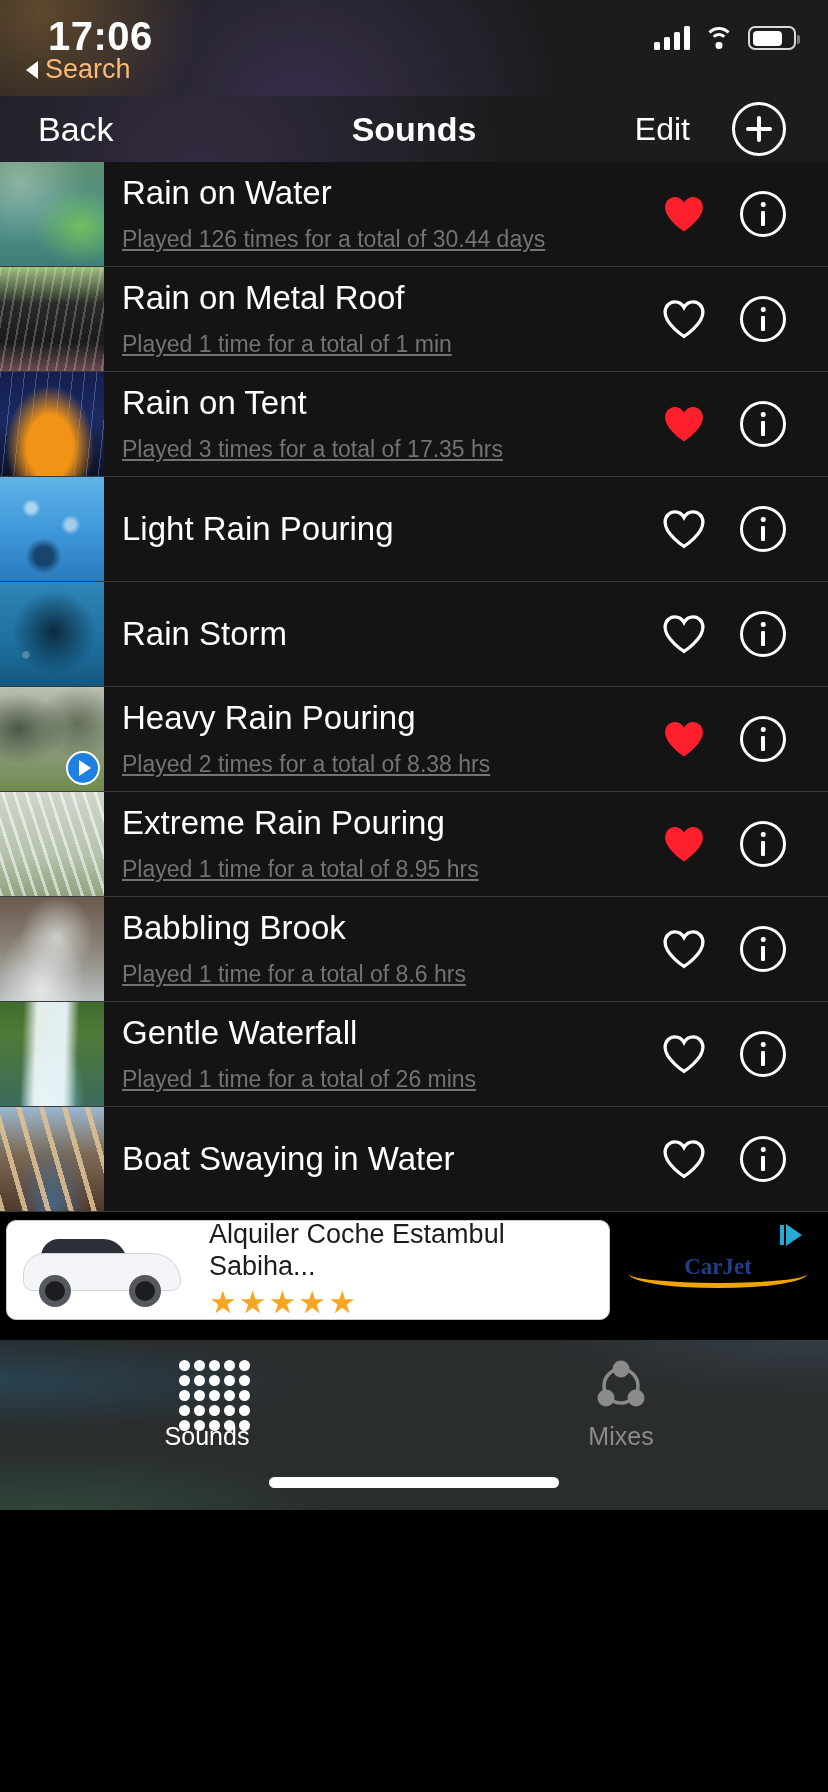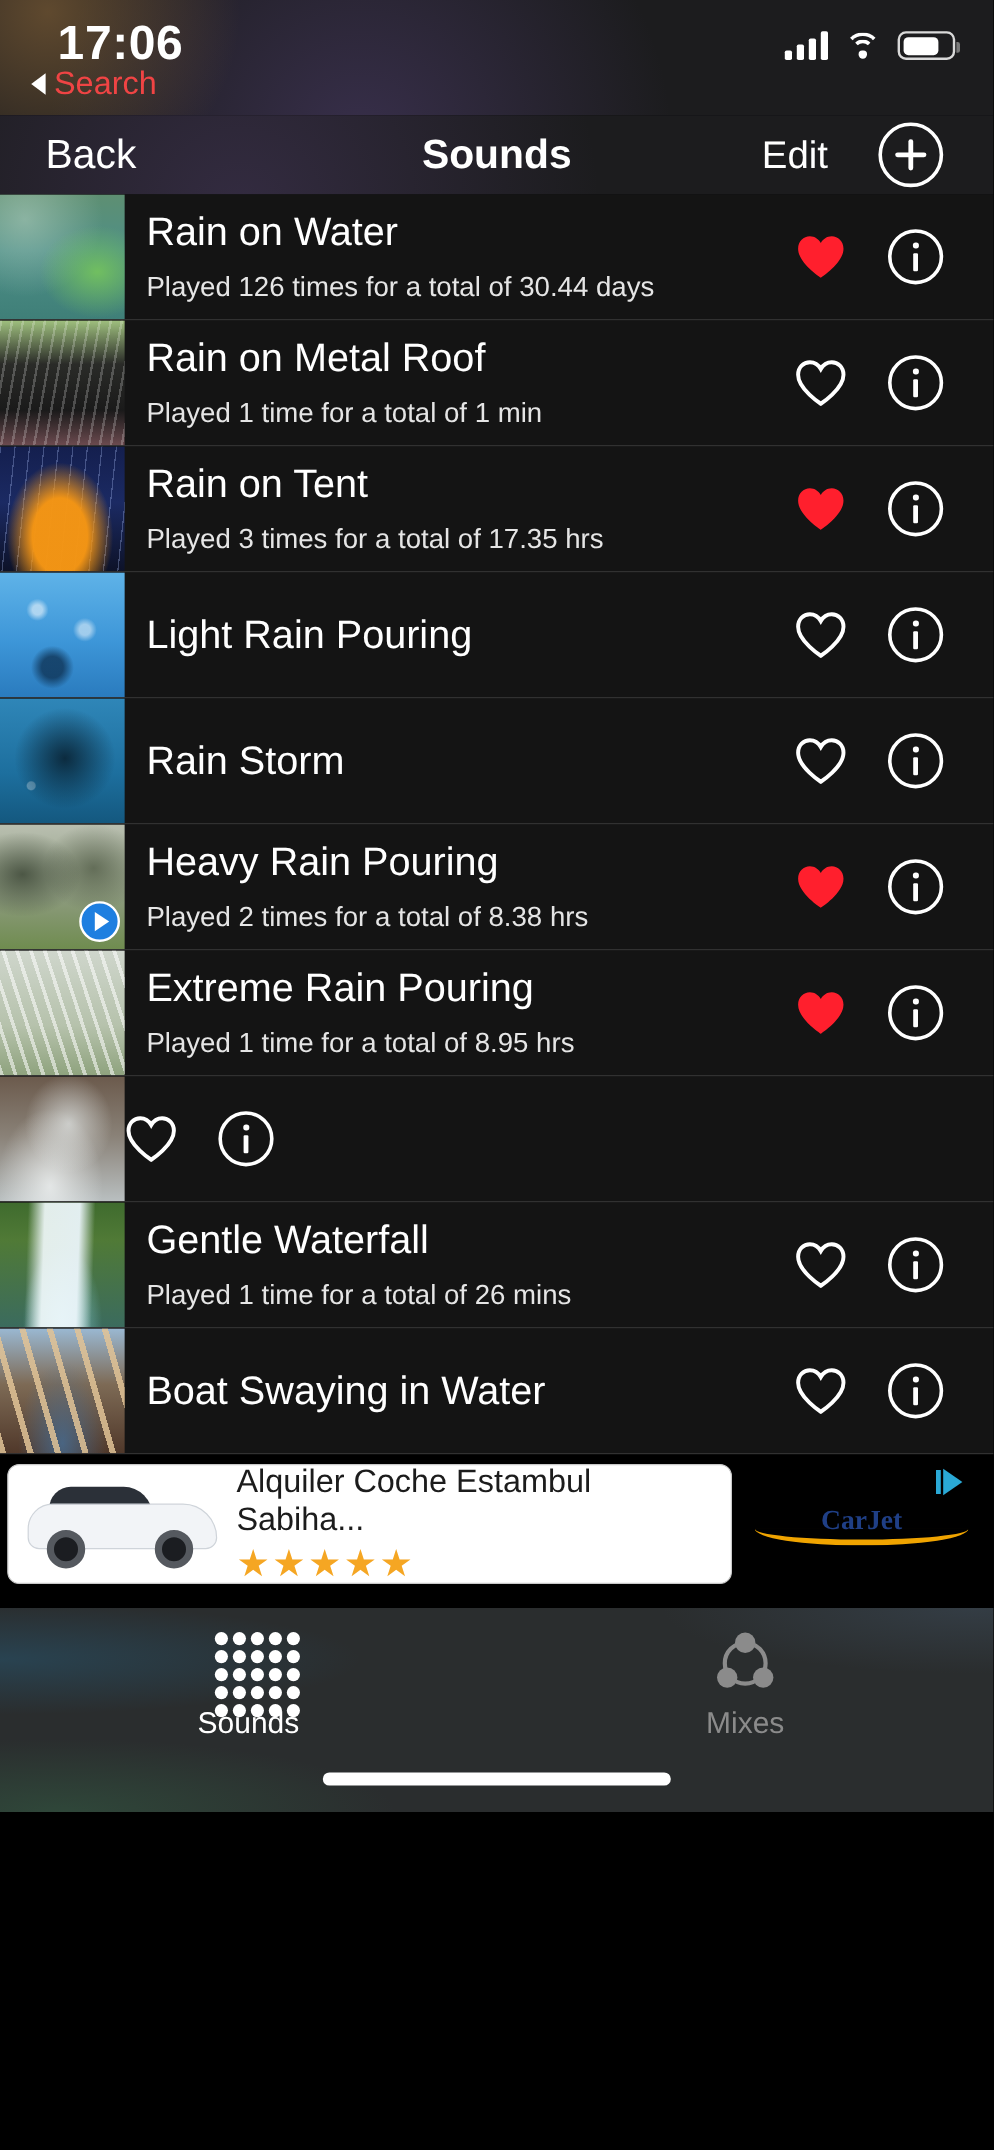--- a/index.html
+++ b/index.html
@@ -55,21 +55,21 @@
   .batt span{
     position:absolute; left:2.5px; top:2.5px; bottom:2.5px; width:66%;
     background:#fff; border-radius:4px;
   }
   .batt:after{
     content:""; position:absolute; right:-6px; top:7px;
     width:3px; height:9px; background:#7a7a7a; border-radius:0 2px 2px 0;
   }
   .sb-back{
     position:absolute; left:26px; top:54px;
-    color:#ef4444; font-size:27px; display:flex; align-items:center; gap:7px;
+    color:#fdba74; font-size:27px; display:flex; align-items:center; gap:7px;
   }
   .sb-back .tri{
     width:0;height:0;border-top:9px solid transparent;border-bottom:9px solid transparent;
     border-right:12px solid #fff;
   }
 
   
   .navbar{
     position:relative; height:66px; background:#1c1c1e;
     display:flex; align-items:center;
@@ -118,21 +118,21 @@
     content:""; width:0;height:0; margin-left:3px;
     border-top:8px solid transparent; border-bottom:8px solid transparent;
     border-left:12px solid #fff;
   }
   .rowbody{
     flex:1; display:flex; flex-direction:column; justify-content:center;
     padding-left:18px; padding-right:10px;
   }
   .rowbody.has-sub{ justify-content:center; }
   .rtitle{ color:#fff; font-size:33px; line-height:1.12; }
-  .rsub{ color:#e5e5e5; font-size:23px; margin-top:14px; }
+  .rsub{ color:#737373; font-size:23px; margin-top:14px;text-decoration:underline; }
   .ricons{
     display:flex; align-items:center; gap:34px;
     padding-right:42px;
   }
   .heart{ width:44px; height:40px; display:block; }
   .infoic{
     width:46px; height:46px; border:3px solid #fff; border-radius:50%;
     position:relative; display:block;
   }
   .infoic:before{
@@ -188,21 +188,21 @@
   .art-boat{background:linear-gradient(180deg,#9ab8d2 0%,#7d6a55 45%,#50382a 100%);}
   .art-boat:after{content:"";position:absolute;inset:0;
     background:repeating-linear-gradient(74deg,rgba(225,195,150,.85) 0 5px,rgba(0,0,0,0) 5px 22px),
                radial-gradient(ellipse at 50% 92%,rgba(70,110,150,.8),rgba(0,0,0,0) 50%);}
 
   
   .adzone{ position:relative; background:#000; height:128px; }
   .adcard{
     position:absolute; left:6px; top:8px; width:604px; height:100px;
     background:#fff; border:1px solid #c8c8c8; border-radius:10px;
-    display:flex; align-items:center; overflow:hidden;
+    display:flex; align-items:center; overflow:hidden;gap:12px;
   }
   .adcar{ position:relative; width:190px; height:86px; flex:0 0 190px; }
   .adcar .body{
     position:absolute; left:16px; top:26px; width:158px; height:38px;
     background:#f2f4f7; border:1.5px solid #cfd4da; border-radius:22px 30px 10px 10px;
   }
   .adcar .cabin{
     position:absolute; left:34px; top:12px; width:86px; height:28px;
     background:#2b3038; border-radius:18px 24px 0 0;
   }
@@ -409,20 +409,24 @@
         <svg class="heart" viewBox="0 0 24 22">
           <path d="M12 20.6 C12 20.6 1.6 13.9 1.6 7.3 C1.6 3.9 4.1 1.6 7 1.6 C9.2 1.6 11 2.9 12 4.7 C13 2.9 14.8 1.6 17 1.6 C19.9 1.6 22.4 3.9 22.4 7.3 C22.4 13.9 12 20.6 12 20.6 Z" fill="#ff1f2d" stroke="none"></path>
         </svg>
         <span class="infoic"></span>
       </div>
     </div>
     <div class="row">
       <div class="thumb">
         <div class="art art-brook"></div>
       </div>
+      <div class="rowbody has-sub">
+        <div class="rtitle">Babbling Brook</div>
+        <div class="rsub">Played 1 time for a total of 8.6 hrs</div>
+      </div>
       <div class="ricons">
         <svg class="heart" viewBox="0 0 24 22">
           <path d="M12 20.6 C12 20.6 1.6 13.9 1.6 7.3 C1.6 3.9 4.1 1.6 7 1.6 C9.2 1.6 11 2.9 12 4.7 C13 2.9 14.8 1.6 17 1.6 C19.9 1.6 22.4 3.9 22.4 7.3 C22.4 13.9 12 20.6 12 20.6 Z" fill="none" stroke="#ffffff" stroke-width="1.8"></path>
         </svg>
         <span class="infoic"></span>
       </div>
     </div>
     <div class="row">
       <div class="thumb">
         <div class="art art-waterfall"></div>

